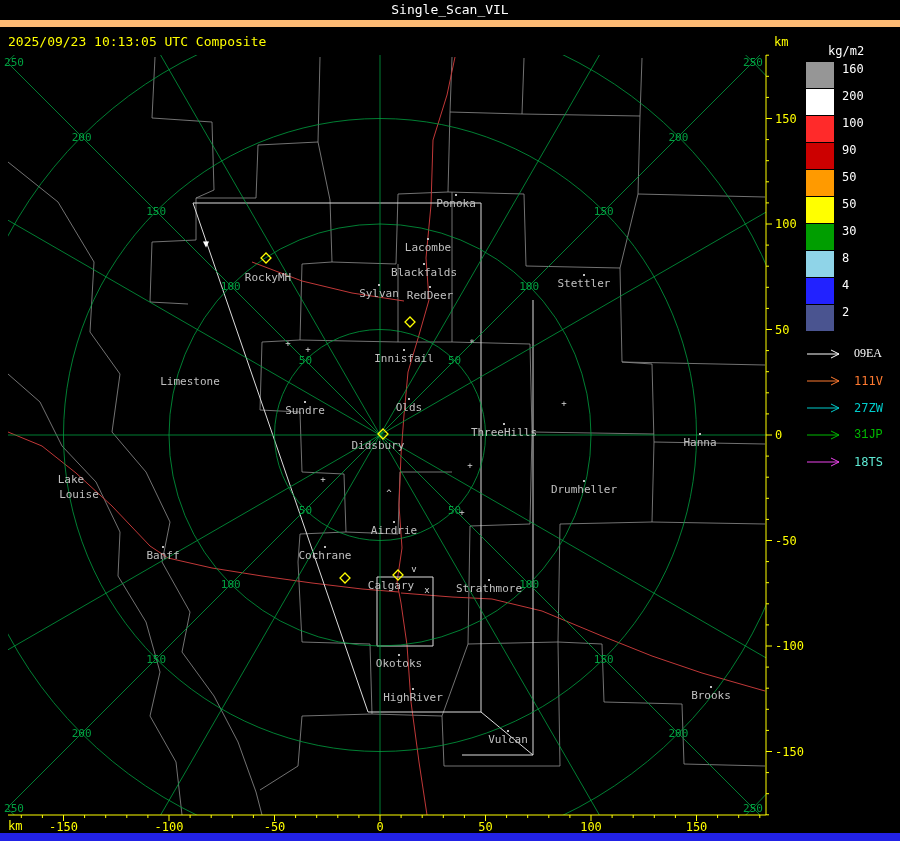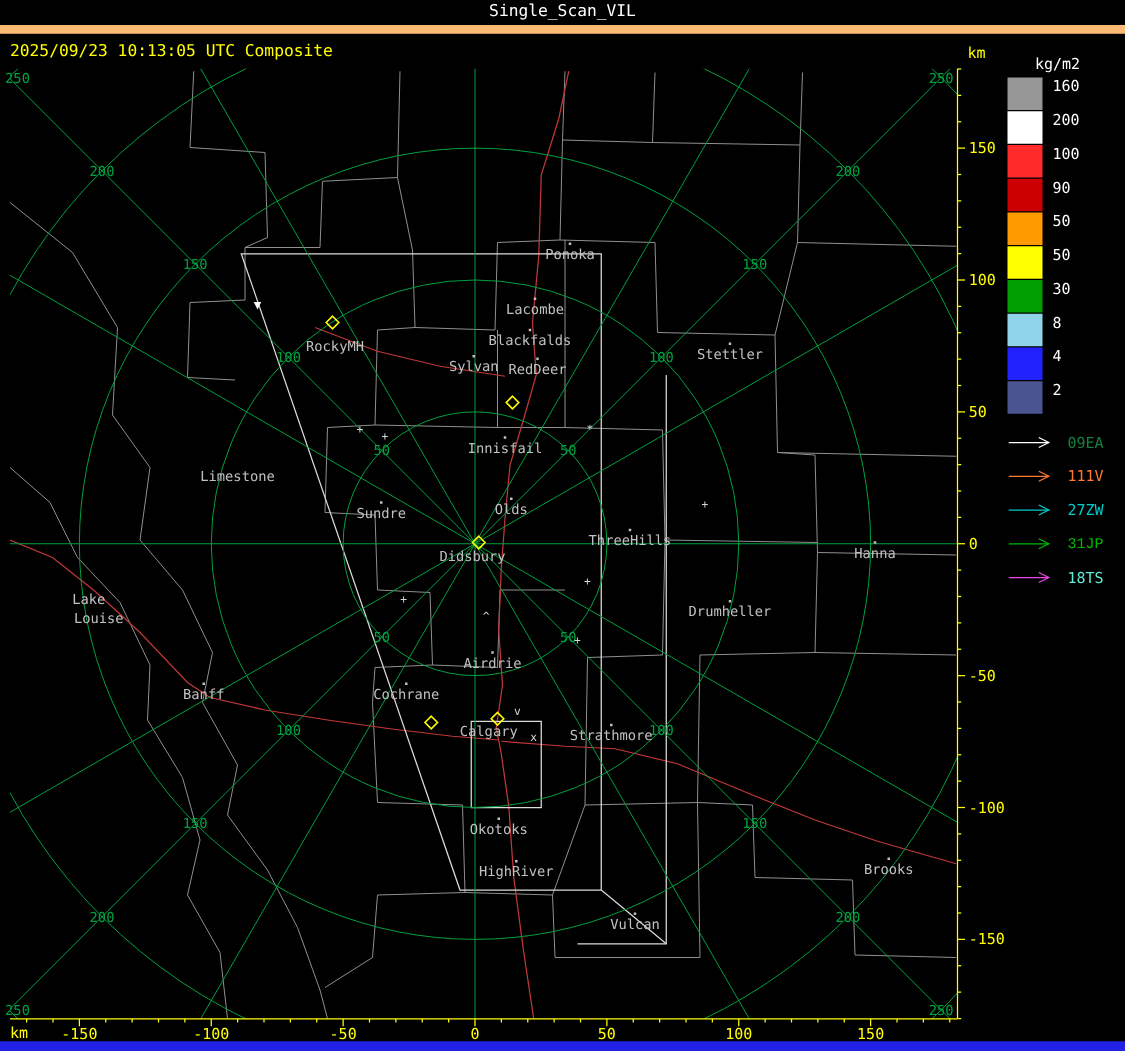--- a/index.html
+++ b/index.html
@@ -321,21 +321,21 @@
       </div>
     </div>
 </div>
 
 <div class="legend" id="legend-rows">
     <div class="legrow">
       <svg width="42" height="12">
         <line x1="1" y1="6" x2="33" y2="6" stroke="#ffffff"></line>
         <path d="M25 2 L33 6 L25 10" fill="none" stroke="#ffffff"></path>
       </svg>
-      <span class="legid" style="color: #15803d;">09EA</span>
+      <span class="legid" style="color: #ffffff; font-family: Liberation Serif, serif;">09EA</span>
     </div>
     <div class="legrow">
       <svg width="42" height="12">
         <line x1="1" y1="6" x2="33" y2="6" stroke="#ff7a30"></line>
         <path d="M25 2 L33 6 L25 10" fill="none" stroke="#ff7a30"></path>
       </svg>
       <span class="legid" style="color: rgb(255, 122, 48);">111V</span>
     </div>
     <div class="legrow">
       <svg width="42" height="12">

